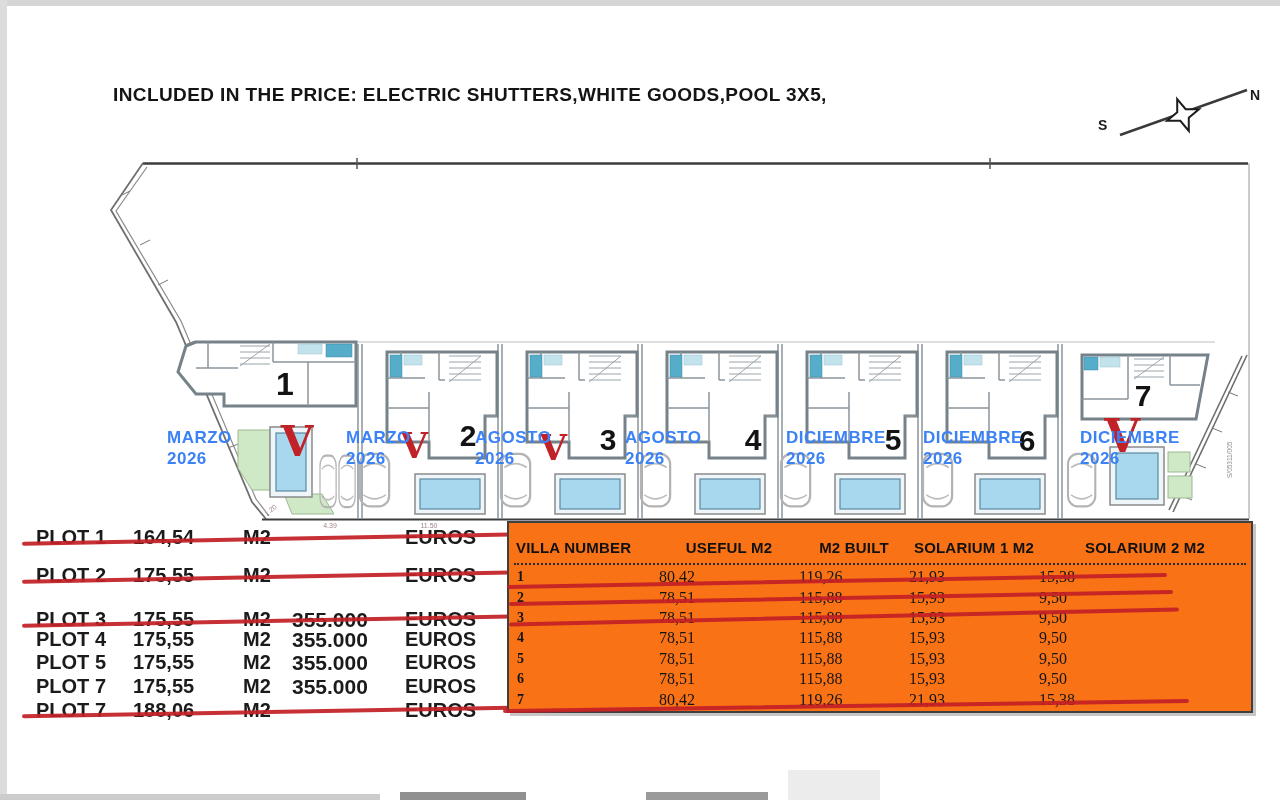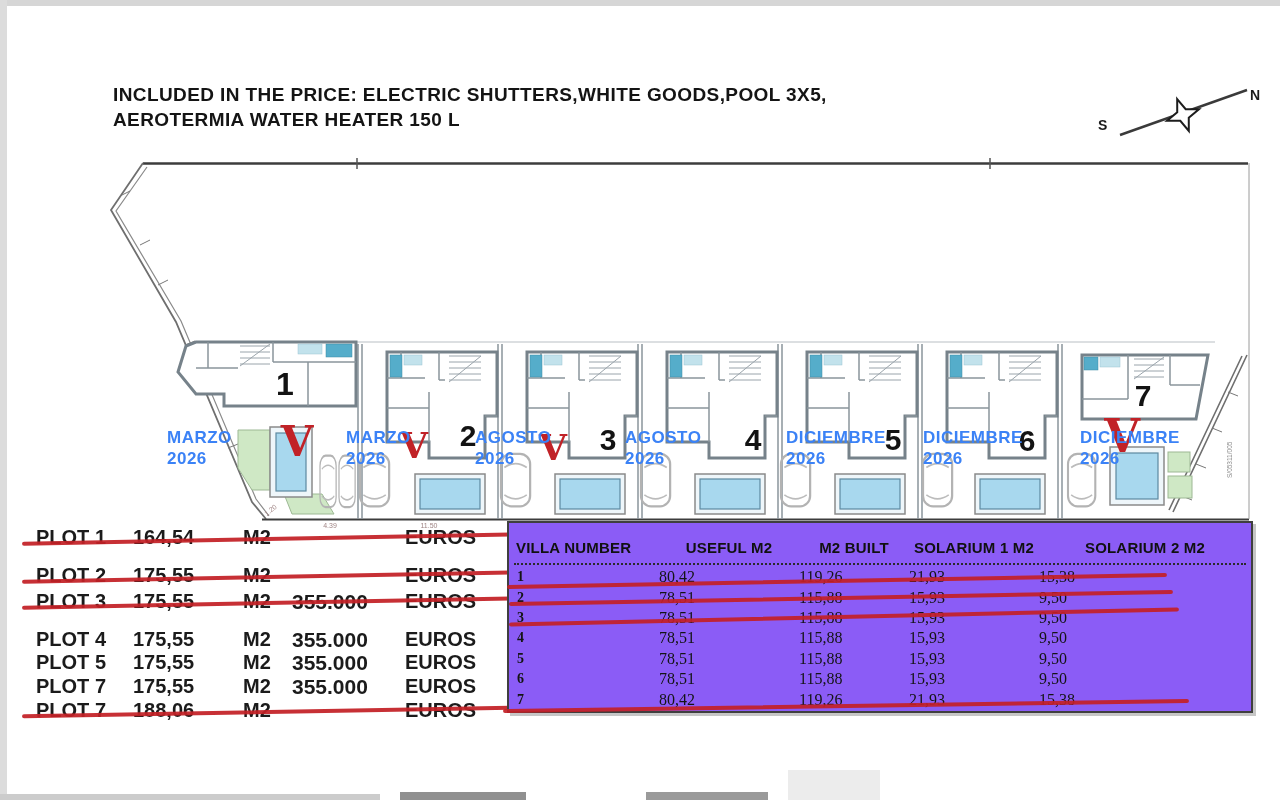--- a/index.html
+++ b/index.html
@@ -14,21 +14,21 @@
   
   .month{position:absolute;top:277px;width:130px;text-align:left;font-weight:bold;
          font-size:17px;line-height:21px;letter-spacing:.5px;color:#3b82f6;}
   
   .pr{position:absolute;left:36px;width:470px;height:26px;font-weight:bold;font-size:20px;color:#1b1b1b;}
   .pr span{position:absolute;top:0;white-space:nowrap;}
   .c-plot{left:0;} .c-area{left:97px;} .c-unit{left:207px;} .c-price{left:256px;font-size:21px;} .c-cur{left:369px;}
   .strike{position:absolute;left:-14px;width:497px;height:4px;background:#c32026;top:11px;
           transform:rotate(-1.1deg);border-radius:2px;opacity:.93;}
   
-  #villa-table{position:absolute;left:507px;top:521px;width:746px;height:192px;background:#8b5cf6;
+  #villa-table{position:absolute;left:507px;top:521px;width:746px;height:192px;background:#f97316;
                border:2px solid #3f3f3f;box-shadow:3px 3px 0 #c6c6c6;box-sizing:border-box;}
   .tgrid{display:grid;grid-template-columns:150px 140px 110px 130px 212px;align-items:center;}
   #thead{padding-top:9px;height:30px;font-weight:bold;font-size:15px;letter-spacing:.2px;color:#111;}
   #thead .th{text-align:center;white-space:nowrap;}
   #thead .th:first-child{text-align:left;padding-left:7px;}
   #tdots{margin:1px 5px 2px 5px;border-top:2px dotted #2a2a2a;height:0;}
   .trow{height:20.4px;font-family:"Liberation Serif",serif;font-size:16px;color:#141414;}
   .trow .td{text-align:left;}
   .trow .td:first-child{text-align:left;padding-left:8px;font-weight:bold;font-size:14px;}
   .tstrike{position:absolute;height:4px;background:#c32026;opacity:.92;border-radius:2px;}
@@ -46,21 +46,20 @@
 
 <div class="edge" style="left:0;top:0;width:1280px;height:6px;"></div>
 <div class="edge" style="left:0;top:0;width:7px;height:800px;background:#dcdcdc;"></div>
 <div class="edge" style="left:0;top:794px;width:380px;height:6px;background:#cccccc;"></div>
 <div class="edge" style="left:400px;top:792px;width:126px;height:8px;background:#909090;"></div>
 <div class="edge" style="left:646px;top:792px;width:122px;height:8px;background:#9a9a9a;"></div>
 <div class="edge" style="left:788px;top:770px;width:92px;height:30px;background:#ececec;"></div>
 
 <div id="doc-header">
   <div>INCLUDED IN THE PRICE: ELECTRIC SHUTTERS,WHITE GOODS,POOL 3X5,</div>
-  <div>AEROTERMIA WATER HEATER 150 L</div>
 </div>
 
 <svg class="abs" style="left:1090px;top:80px;" width="185" height="70" viewBox="0 0 185 70">
   <line x1="30" y1="55" x2="157" y2="10" stroke="#3a3a3a" stroke-width="2.4"></line>
   <path transform="translate(93,35) rotate(-20)" d="M0,-17 L4.5,-4.5 L17,0 L4.5,4.5 L0,17 L-4.5,4.5 L-17,0 L-4.5,-4.5 Z" fill="#ffffff" stroke="#1d1d1d" stroke-width="2"></path>
   <text x="8" y="50" font-size="14" font-weight="bold" fill="#1a1a1a">S</text>
   <text x="160" y="20" font-size="14" font-weight="bold" fill="#1a1a1a">N</text>
 </svg>
 
 <div class="abs" style="left:0;top:150px;width:1280px;height:380px;">
@@ -220,21 +219,21 @@
     <div class="strike"></div>
   </div>
   <div class="pr" style="top:564px;">
     <span class="c-plot">PLOT 2</span>
     <span class="c-area">175,55</span>
     <span class="c-unit">M2</span>
     <span class="c-price"></span>
     <span class="c-cur">EUROS</span>
     <div class="strike"></div>
   </div>
-  <div class="pr" style="top:590px;">
+  <div class="pr" style="top:608px;">
     <span class="c-plot">PLOT 3</span>
     <span class="c-area">175,55</span>
     <span class="c-unit">M2</span>
     <span class="c-price">355.000</span>
     <span class="c-cur">EUROS</span>
     <div class="strike"></div>
   </div>
   <div class="pr" style="top:628px;">
     <span class="c-plot">PLOT 4</span>
     <span class="c-area">175,55</span>

